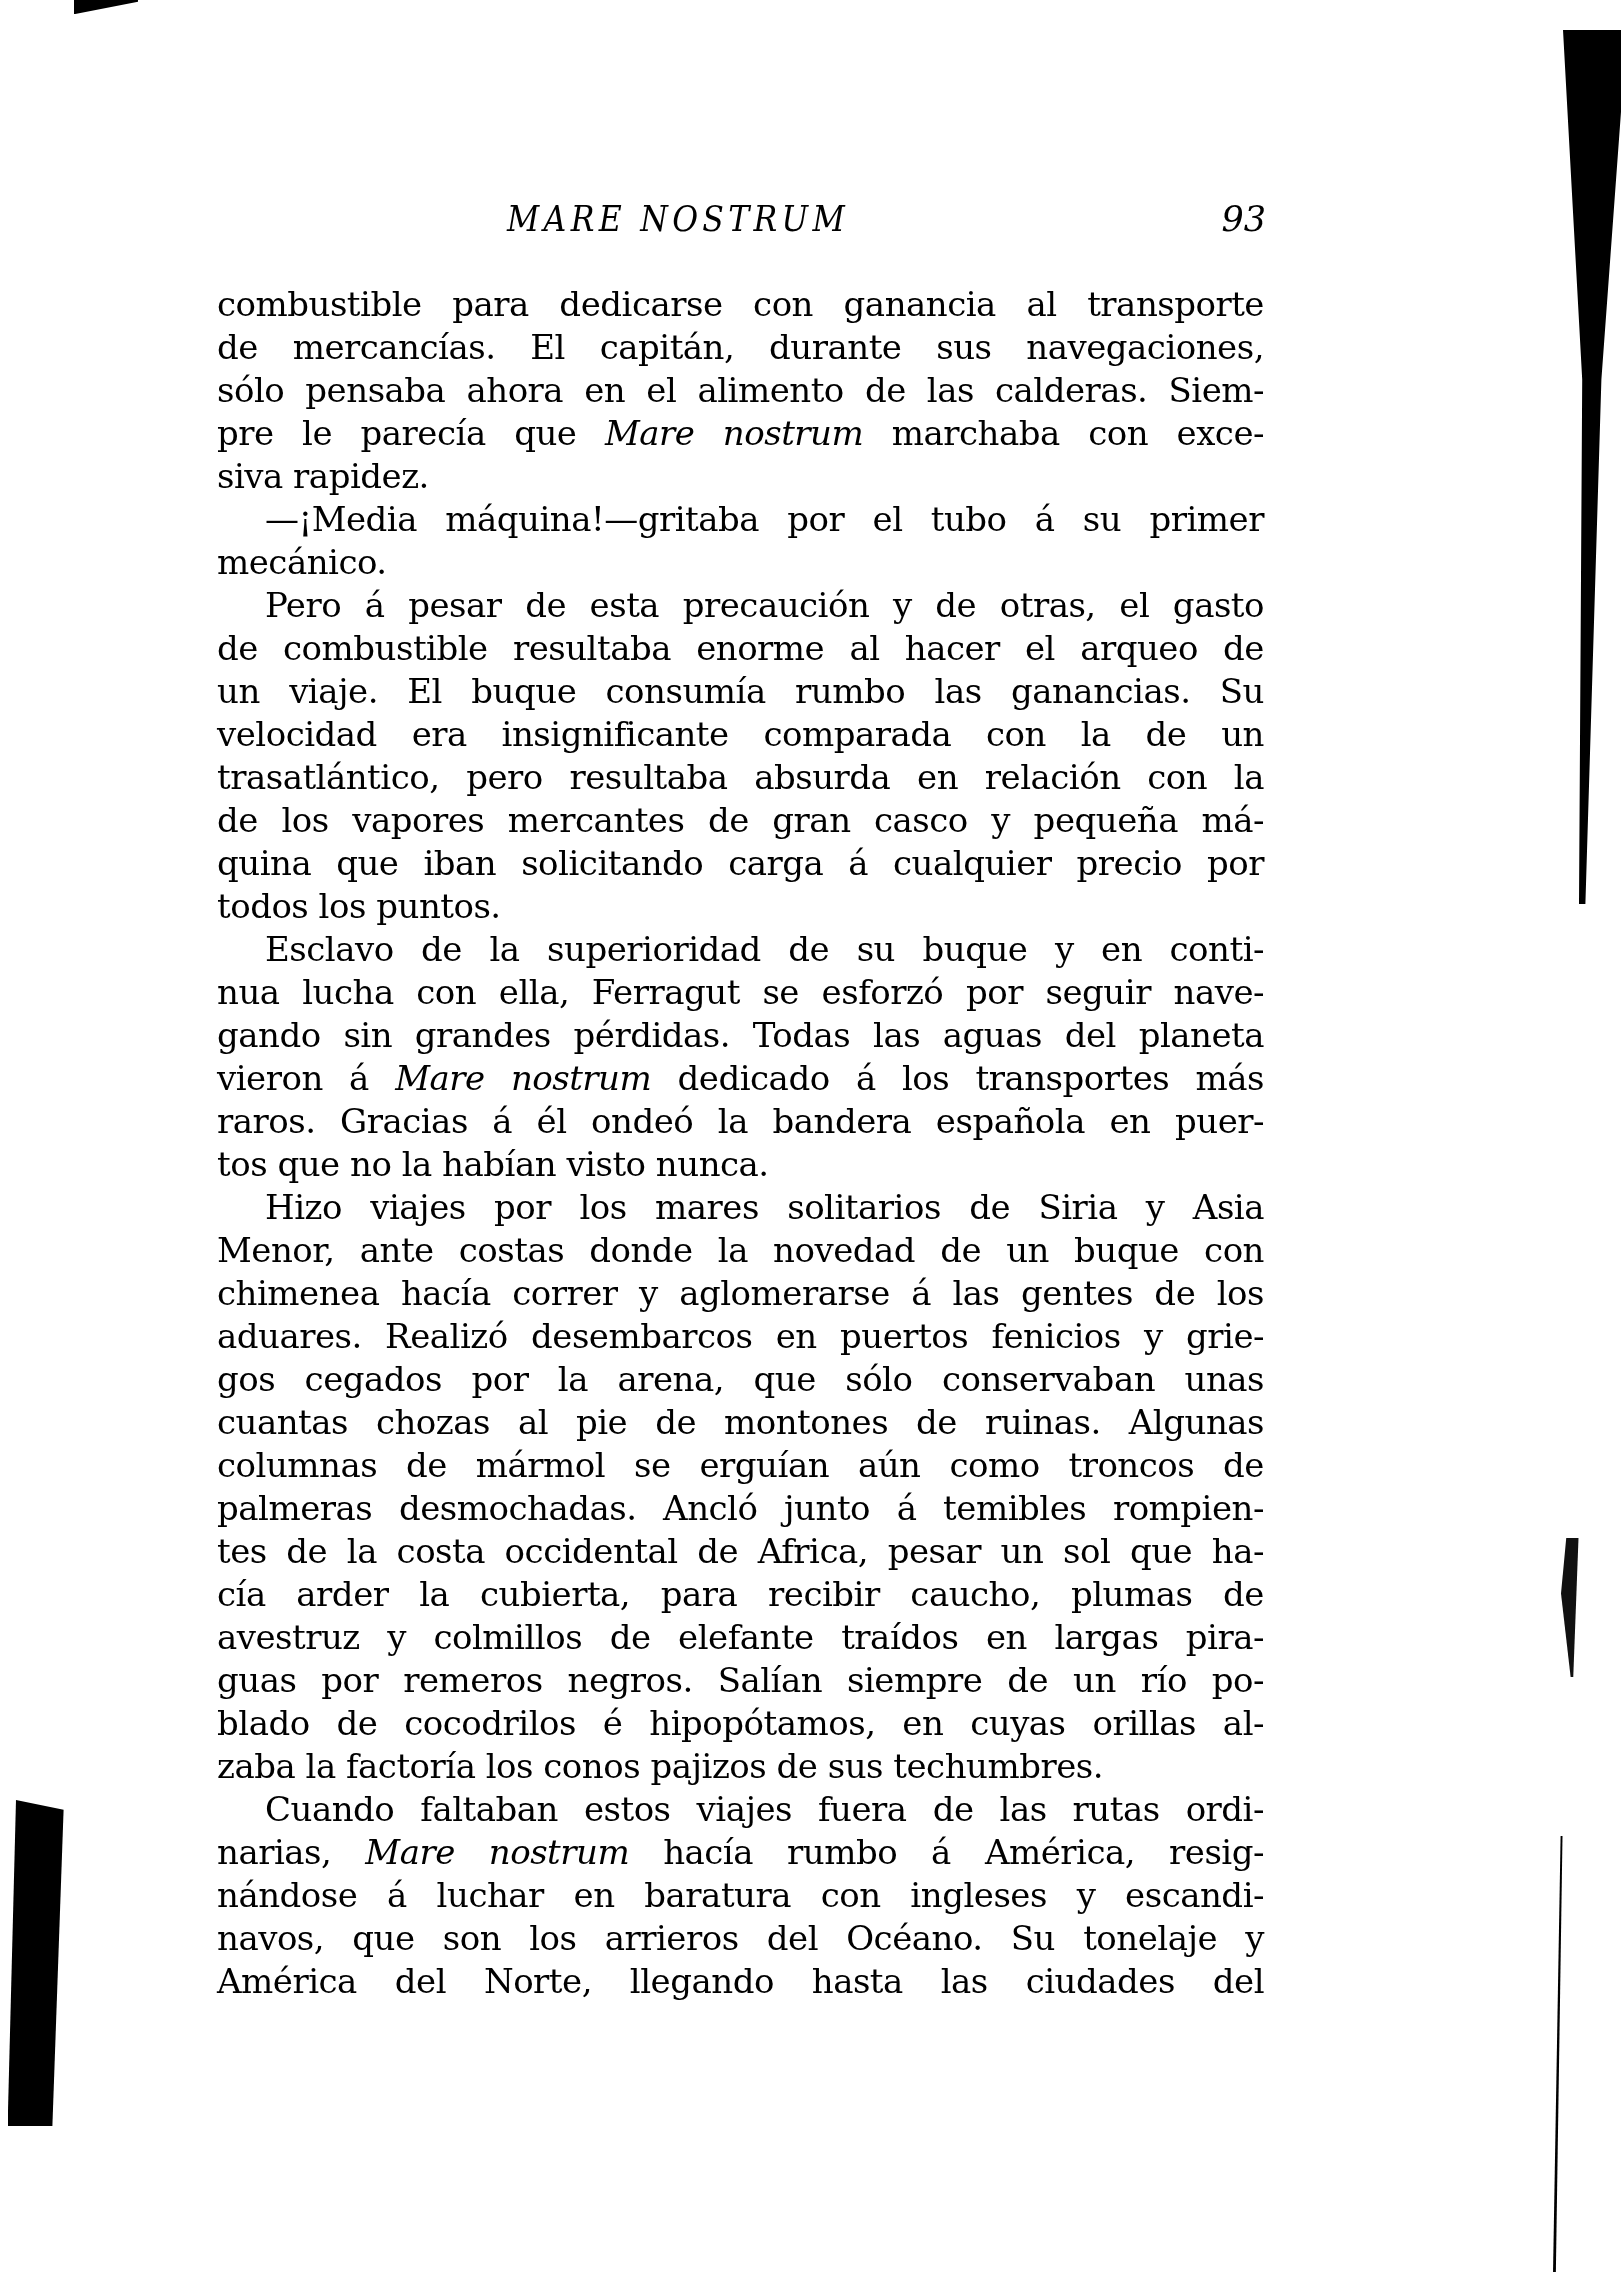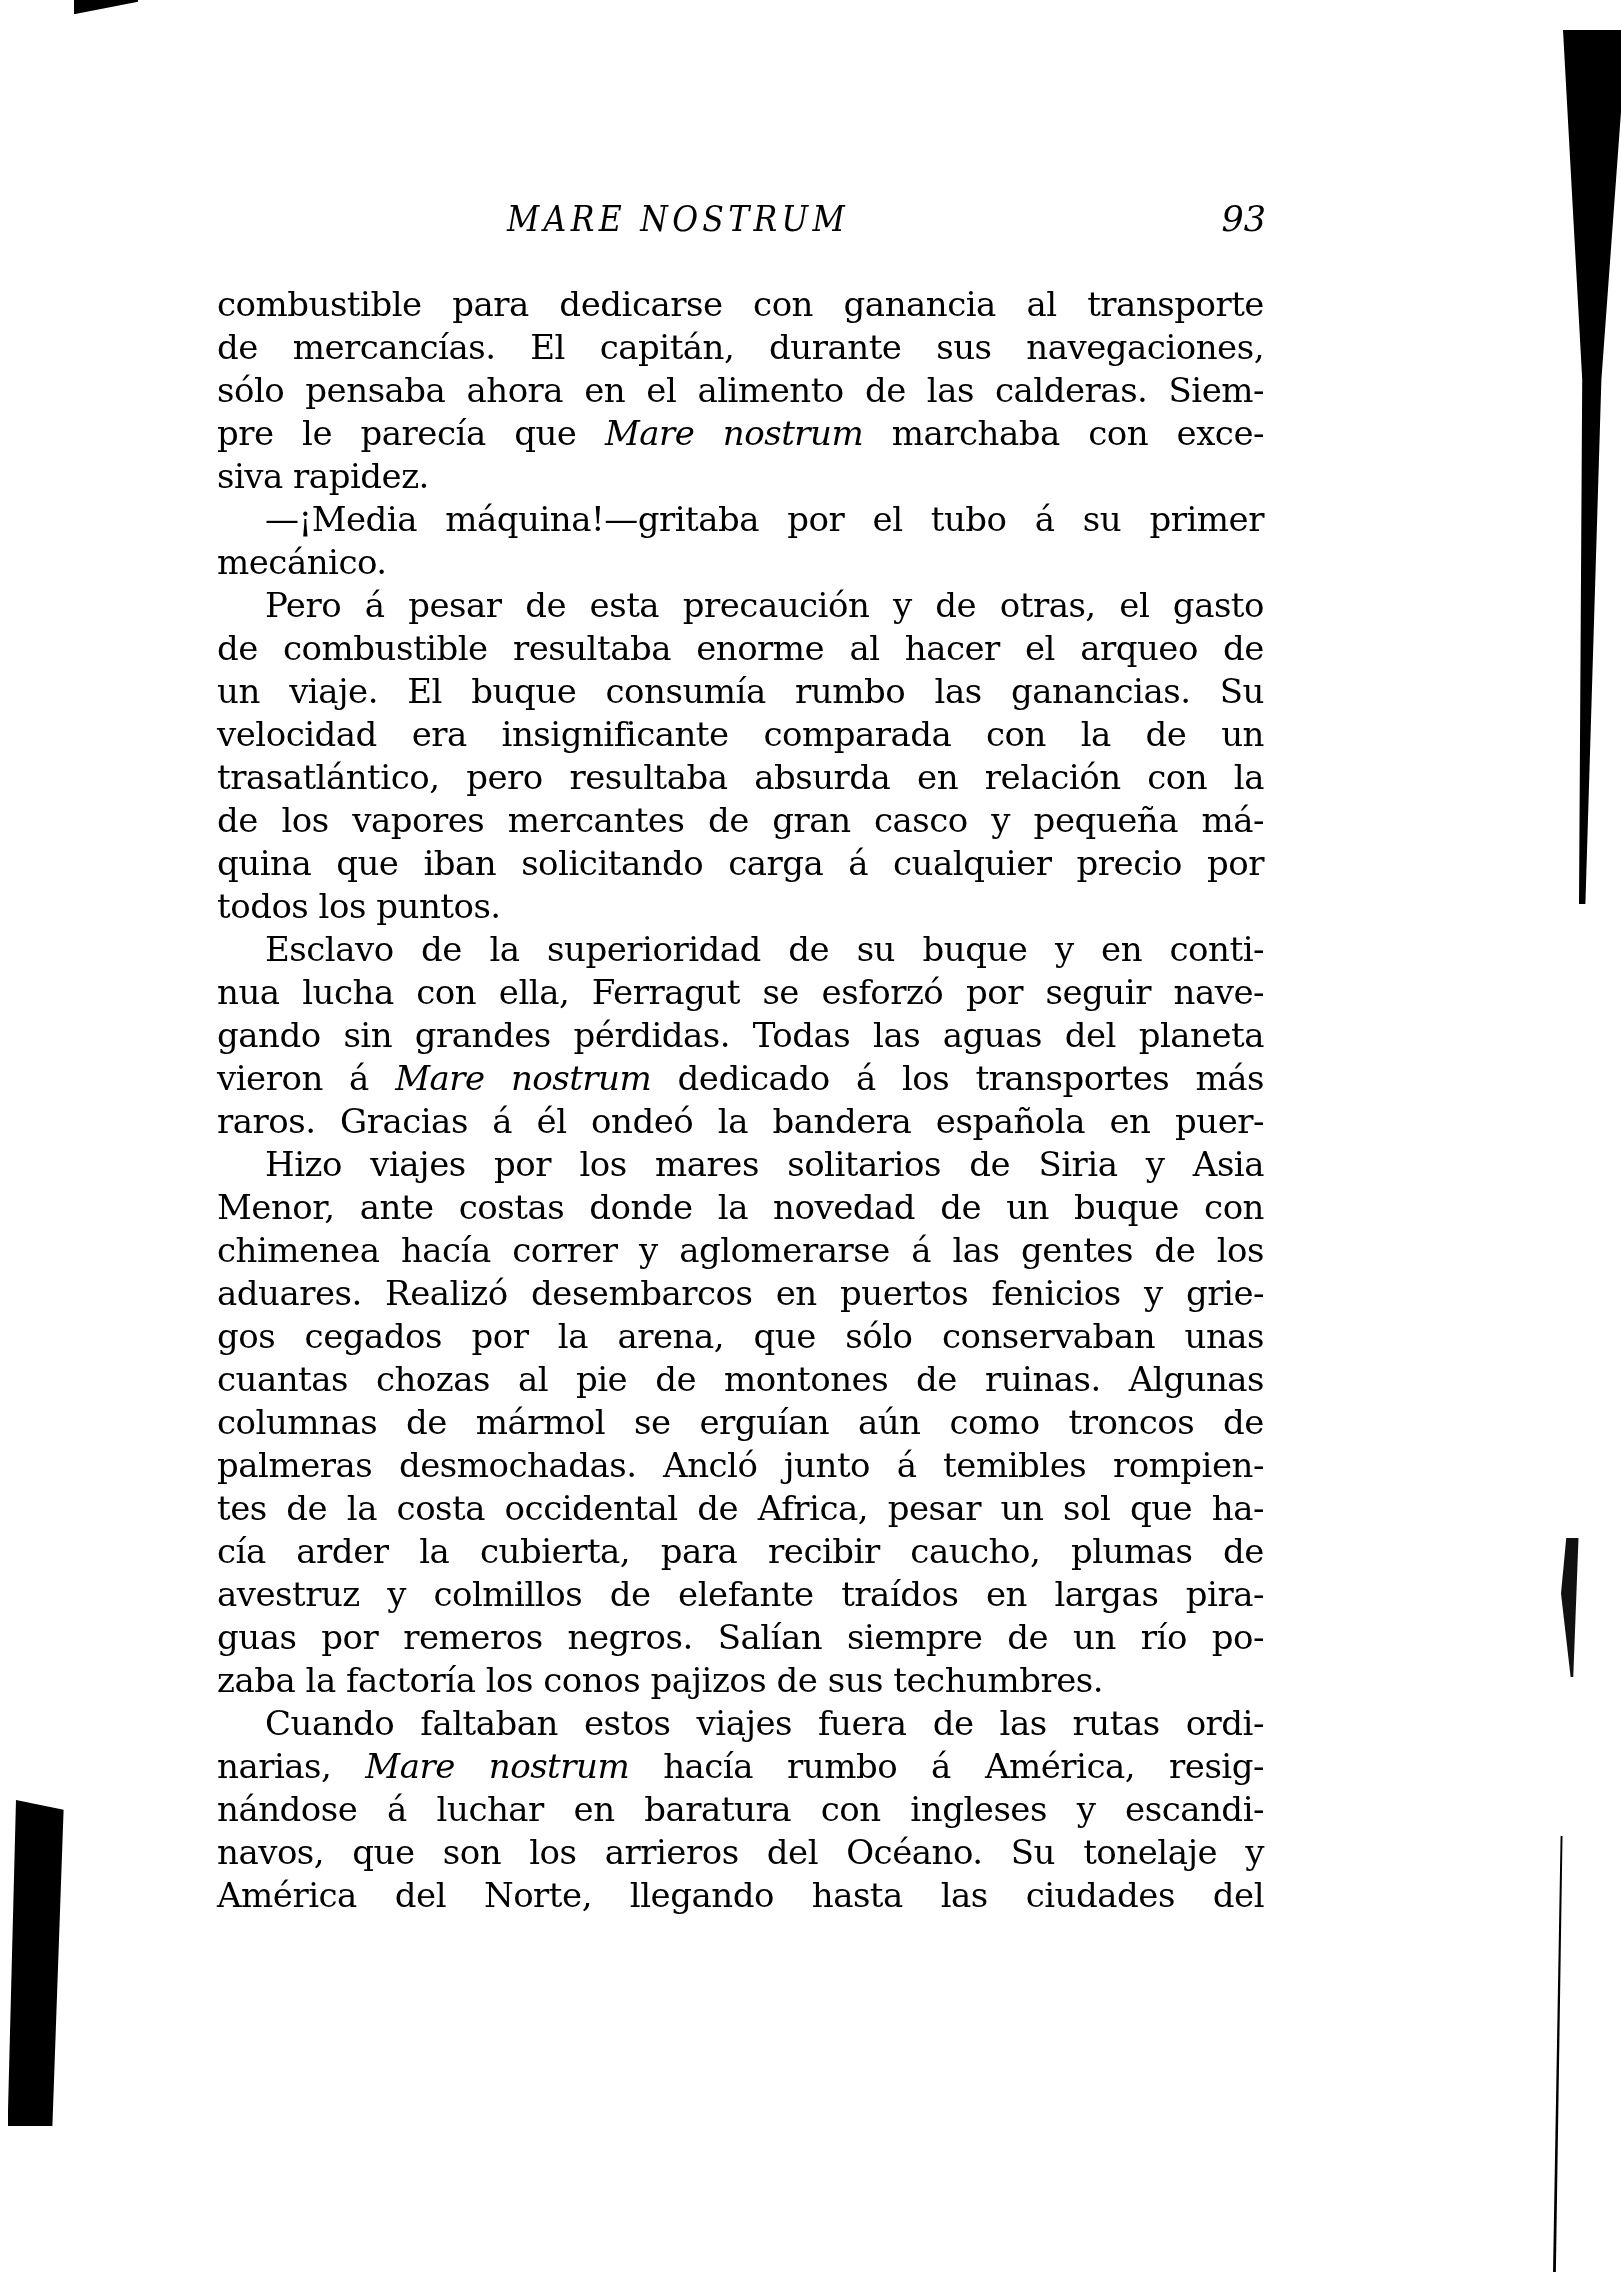--- a/index.html
+++ b/index.html
@@ -49,32 +49,34 @@
       <div class="line"><span class="seg">velocidad era insignificante comparada con la de un</span></div>
       <div class="line"><span class="seg">trasatlántico, pero resultaba absurda en relación con la</span></div>
       <div class="line"><span class="seg">de los vapores mercantes de gran casco y pequeña má-</span></div>
       <div class="line"><span class="seg">quina que iban solicitando carga á cualquier precio por</span></div>
       <div class="line last"><span class="seg">todos los puntos.</span></div>
       <div class="line indent"><span class="seg">Esclavo de la superioridad de su buque y en conti-</span></div>
       <div class="line"><span class="seg">nua lucha con ella, Ferragut se esforzó por seguir nave-</span></div>
       <div class="line"><span class="seg">gando sin grandes pérdidas. Todas las aguas del planeta</span></div>
       <div class="line"><span class="seg">vieron á </span><span class="seg it">Mare nostrum</span><span class="seg"> dedicado á los transportes más</span></div>
       <div class="line"><span class="seg">raros. Gracias á él ondeó la bandera española en puer-</span></div>
+      <div class="line last"><span class="seg">tos que no la habían visto nunca.</span></div>
       <div class="line indent"><span class="seg">Hizo viajes por los mares solitarios de Siria y Asia</span></div>
       <div class="line"><span class="seg">Menor, ante costas donde la novedad de un buque con</span></div>
       <div class="line"><span class="seg">chimenea hacía correr y aglomerarse á las gentes de los</span></div>
       <div class="line"><span class="seg">aduares. Realizó desembarcos en puertos fenicios y grie-</span></div>
       <div class="line"><span class="seg">gos cegados por la arena, que sólo conservaban unas</span></div>
       <div class="line"><span class="seg">cuantas chozas al pie de montones de ruinas. Algunas</span></div>
       <div class="line"><span class="seg">columnas de mármol se erguían aún como troncos de</span></div>
       <div class="line"><span class="seg">palmeras desmochadas. Ancló junto á temibles rompien-</span></div>
       <div class="line"><span class="seg">tes de la costa occidental de Africa, pesar un sol que ha-</span></div>
       <div class="line"><span class="seg">cía arder la cubierta, para recibir caucho, plumas de</span></div>
       <div class="line"><span class="seg">avestruz y colmillos de elefante traídos en largas pira-</span></div>
       <div class="line"><span class="seg">guas por remeros negros. Salían siempre de un río po-</span></div>
+      <div class="line"><span class="seg">blado de cocodrilos é hipopótamos, en cuyas orillas al-</span></div>
       <div class="line last"><span class="seg">zaba la factoría los conos pajizos de sus techumbres.</span></div>
       <div class="line indent"><span class="seg">Cuando faltaban estos viajes fuera de las rutas ordi-</span></div>
       <div class="line"><span class="seg">narias, </span><span class="seg it">Mare nostrum</span><span class="seg"> hacía rumbo á América, resig-</span></div>
       <div class="line"><span class="seg">nándose á luchar en baratura con ingleses y escandi-</span></div>
       <div class="line"><span class="seg">navos, que son los arrieros del Océano. Su tonelaje y</span></div>
       <div class="line"><span class="seg">América del Norte, llegando hasta las ciudades del</span></div>
     </div>
 </div>
 
 

